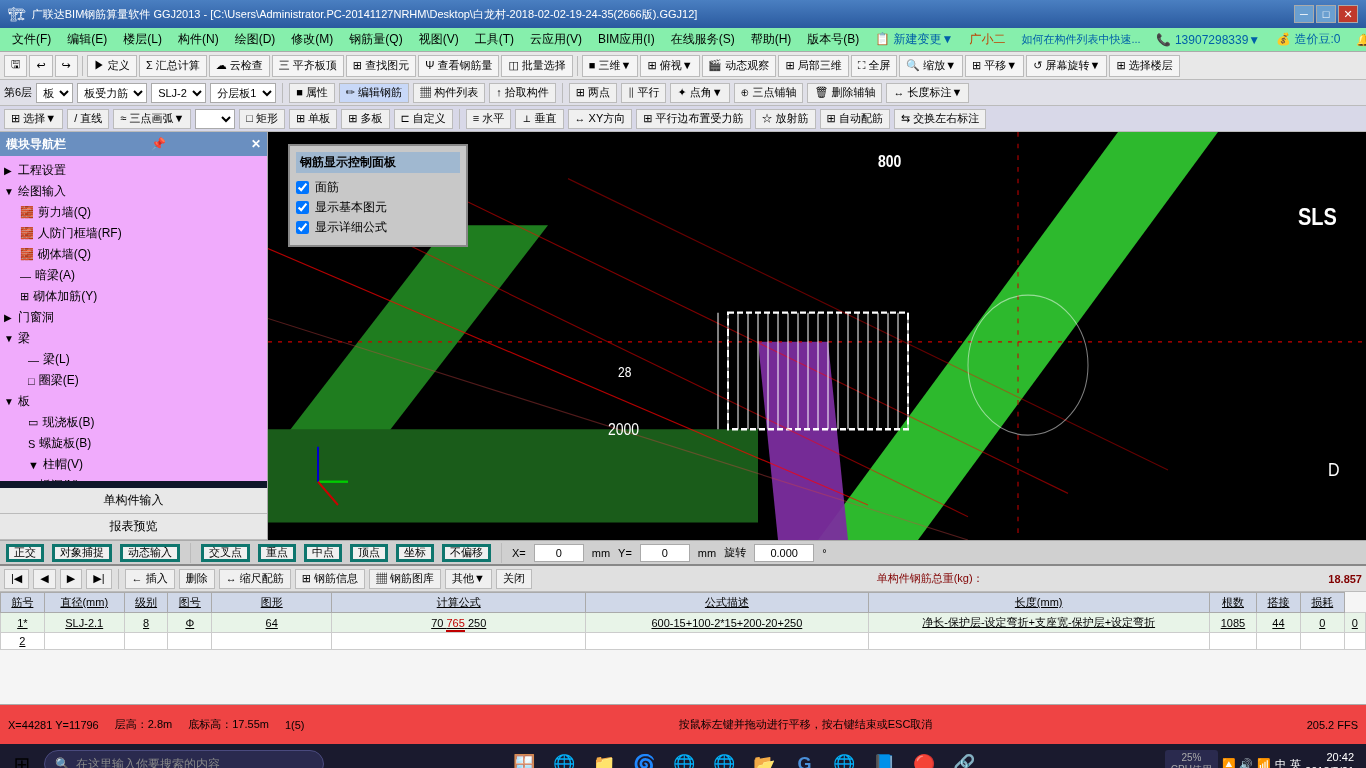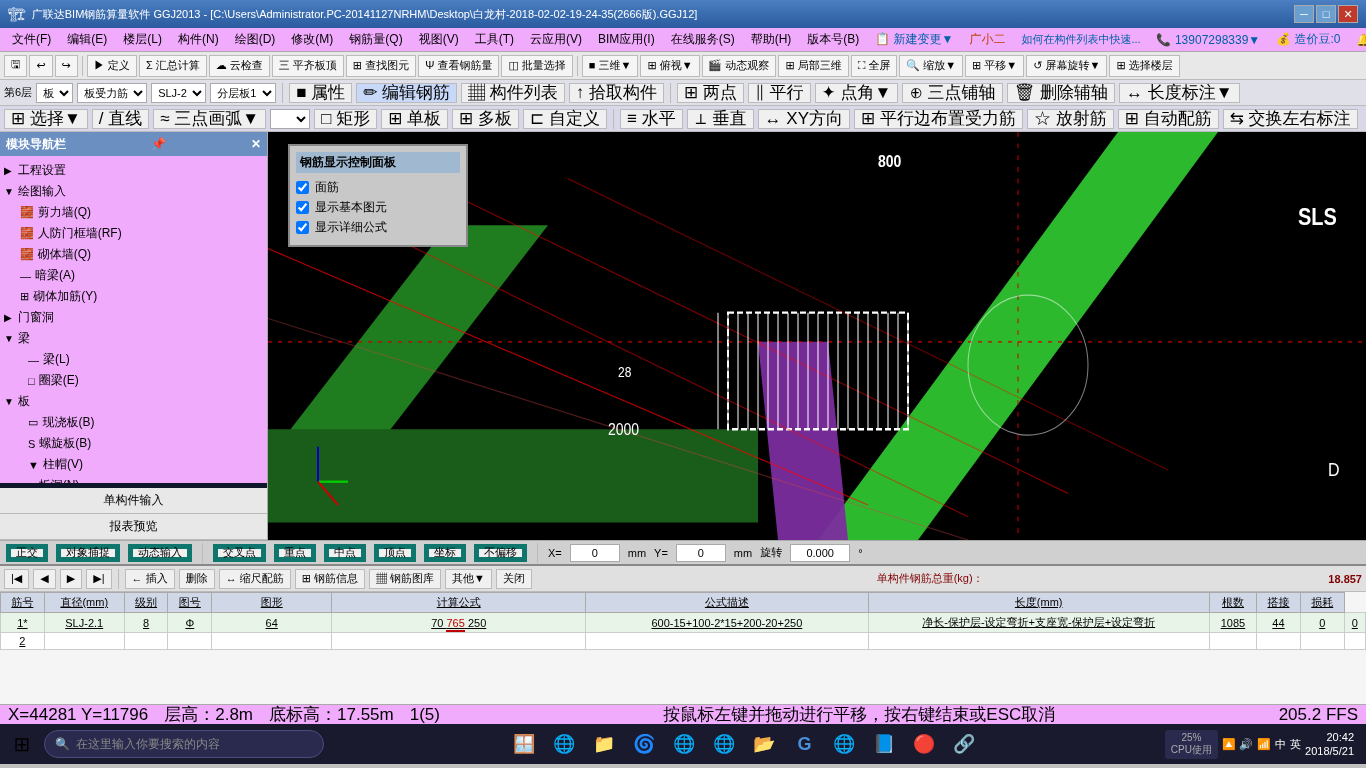--- a/index.html
+++ b/index.html
@@ -23,21 +23,21 @@
       color: white;
       font-size: 11px;
       display: flex; align-items: center; justify-content: center;
       cursor: pointer;
     }
     #titlebar .win-btn.close { background: #c0392b; }
 
     
     #menubar {
       height: 24px;
-      background: #f0abfc;
+      background: #86efac;
       display: flex;
       align-items: center;
       border-bottom: 1px solid #aaa;
       padding: 0 4px;
       font-size: 12px;
     }
     .menu-item {
       padding: 2px 8px;
       cursor: pointer;
       white-space: nowrap;
@@ -85,21 +85,21 @@
       border: 1px solid #aaa;
       background: white;
       padding: 0 2px;
     }
     .comp-btn {
       padding: 1px 6px;
       background: #f0f0f0;
       border: 1px solid #bbb;
       cursor: pointer;
       white-space: nowrap;
-      font-size: 17px;
+      font-size: 11px;
       height: 20px;
       display: flex; align-items: center;
     }
 
     
     #drawbar {
       height: 26px;
       background: #d8d8e8;
       display: flex;
       align-items: center;
@@ -151,21 +151,21 @@
     .tree-item {
       display: flex;
       align-items: center;
       padding: 2px 4px 2px 20px;
       cursor: pointer;
     }
     .tree-icon { margin-right: 4px; font-size: 11px; }
     .expand-icon { margin-right: 4px; font-size: 10px; width: 10px; }
 
     #sidebar-footer {
-      border-top: 5px solid #0f172a;
+      border-top: 7px solid #0f172a;
     }
     .sidebar-footer-btn {
       display: block;
       width: 100%;
       text-align: center;
       padding: 4px;
       background: #e8e8e8;
       border: none;
       border-bottom: 1px solid #bbb;
       cursor: pointer;
@@ -214,21 +214,21 @@
       align-items: center;
       padding: 0 6px;
       font-size: 11px;
       border-top: 1px solid #aaa;
       gap: 8px;
       overflow: hidden;
     }
     #coord-bar .coord-btn {
       padding: 1px 5px;
       background: #f0f0f0;
-      border: 5px solid #0f766e;
+      border: 3px solid #0f766e;
       cursor: pointer;
       font-size: 11px;
       height: 18px;
       display: flex; align-items: center;
     }
     .coord-btn.active { background: #c0d8f8; border-color: #5080c0; }
     .coord-input {
       width: 50px;
       height: 18px;
       border: 1px solid #aaa;
@@ -292,26 +292,26 @@
       padding: 2px 4px;
       text-align: center;
       white-space: nowrap;
     }
     .row-highlight { background: #e8f4e8; }
     .row-normal { background: white; }
     .shape-cell { color: #c00000; }
 
     
     #statusbar {
-      height: 20px;
-      background: #f0abfc;
+      height: 40px;
+      background: #ef4444;
       display: flex;
       align-items: center;
       padding: 0 8px;
-      font-size: 17px;
+      font-size: 11px;
       border-top: 1px solid #aaa;
       gap: 16px;
     }
 
     
     #taskbar {
       height: 40px;
       background: #1a1a2e;
       display: flex;
       align-items: center;

